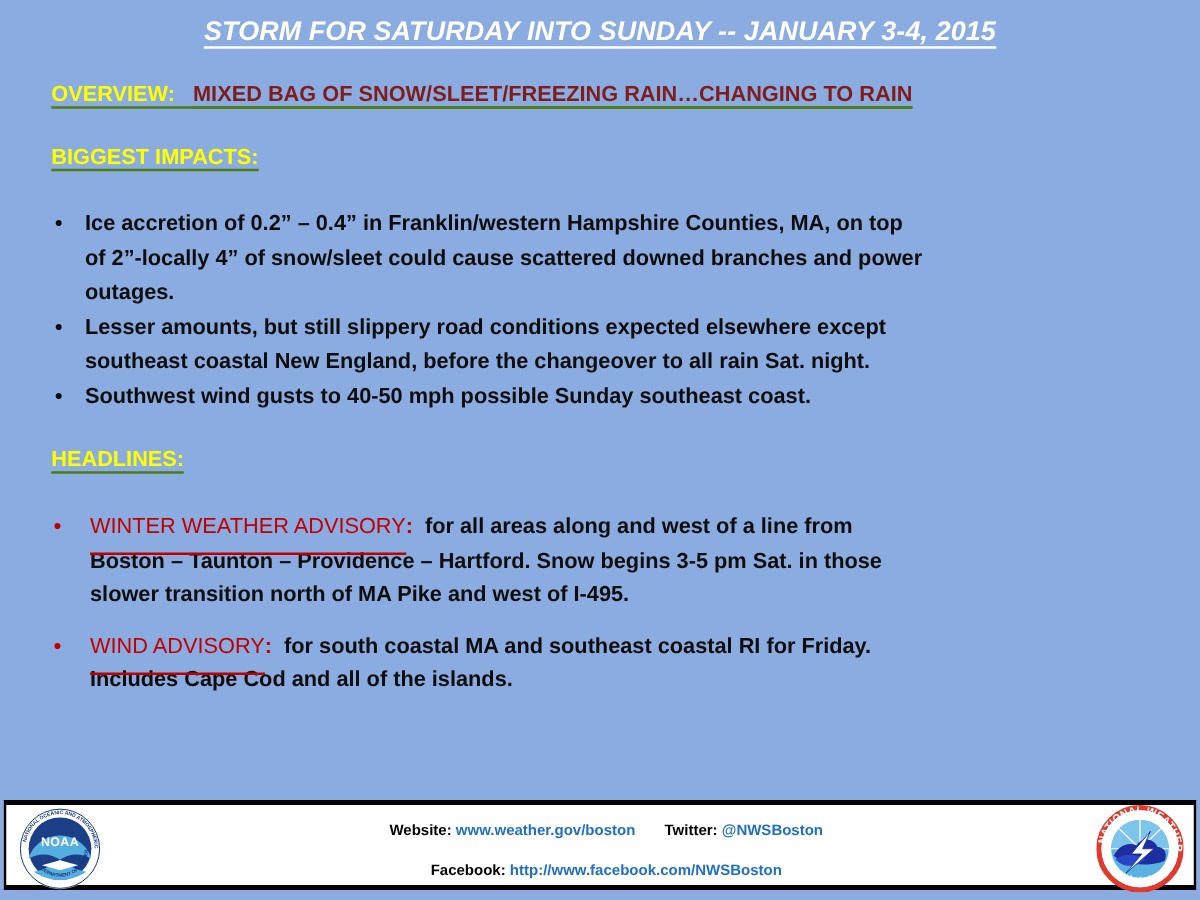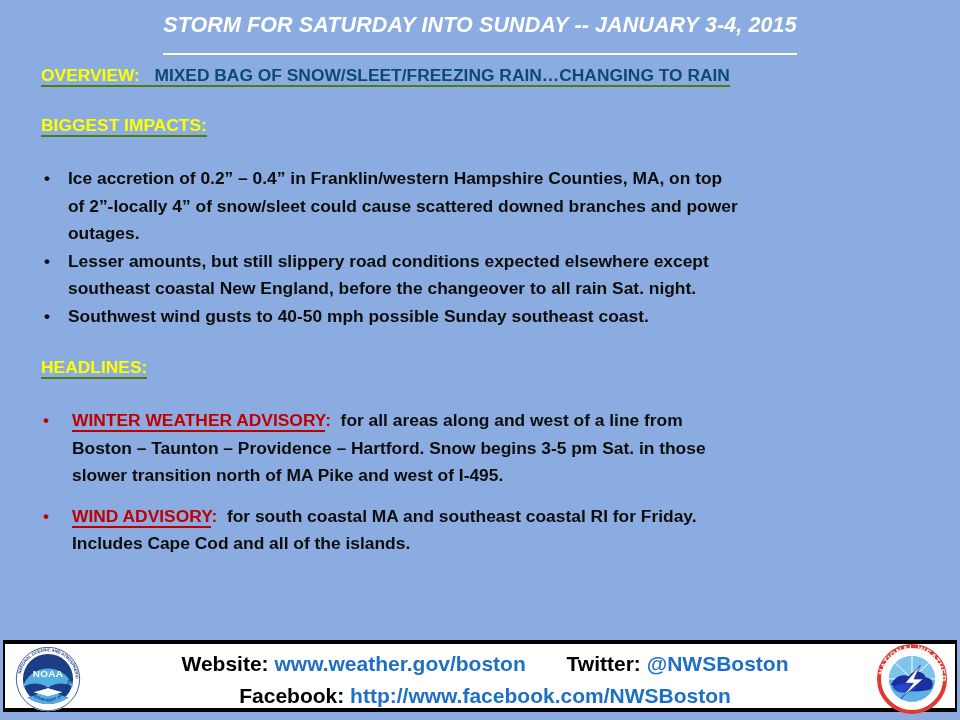--- a/index.html
+++ b/index.html
@@ -32,21 +32,21 @@
     text-align: center;
     color: #FFFFFF;
     font-size: 21.5px;
     font-weight: bold;
     font-style: italic;
     letter-spacing: 0.1px;
     white-space: nowrap;
   }
   .title span {
     border-bottom: 2px solid #FFFFFF;
-    padding-bottom: 16px;
+    padding-bottom: 0;
   }
 
   
   .body-area {
     position: absolute;
     left: 41px;
     top: 62px;
     width: 890px;
   }
 
@@ -68,21 +68,21 @@
     font-weight: bold;
     line-height: 26px;
     white-space: nowrap;
   }
   .section-head span {
     border-bottom: 2px solid #4d7c0f;
     padding-bottom: 0px;
   }
 
   .head-rest {
-    color: #0c4a6e;
+    color: #7f1d1d;
     font-weight: bold;
   }
 
   
   .bullet-row {
     position: relative;
     padding-left: 27px;
     line-height: 27.5px;
   }
   .bullet-row .dot {
@@ -99,23 +99,23 @@
     padding-left: 27px;
     line-height: 27.5px;
   }
 
   .hl-bullet { padding-left: 31px; }
   .hl-bullet .dot { left: 2px; }
   .hl-cont { padding-left: 31px; }
 
   .advisory {
     color: #C00000;
-    font-weight: bold;
+    font-weight: normal;
     border-bottom: 2px solid #C00000;
-    padding-bottom: 0px;
+    padding-bottom: 12px;
   }
   .advisory-colon {
     color: #C00000;
     font-weight: bold;
   }
 
   
   .footer {
     position: absolute;
     left: 3px;
@@ -130,21 +130,21 @@
     box-sizing: border-box;
   }
   .footer-text {
     position: absolute;
     left: 110px;
     top: 4px;
     width: 740px;
     text-align: center;
   }
   .footer-line {
-    font-size: 21px;
+    font-size: 12px;
     font-weight: bold;
     color: #000000;
     line-height: 32px;
     white-space: nowrap;
   }
   .lnk { color: #1F6FC5; font-weight: bold; }
 
   
   .noaa-logo {
     position: absolute;

